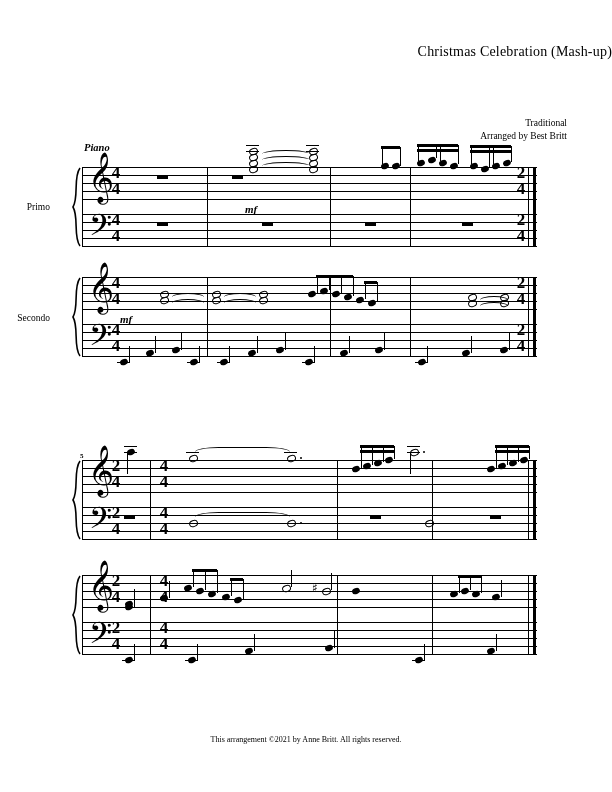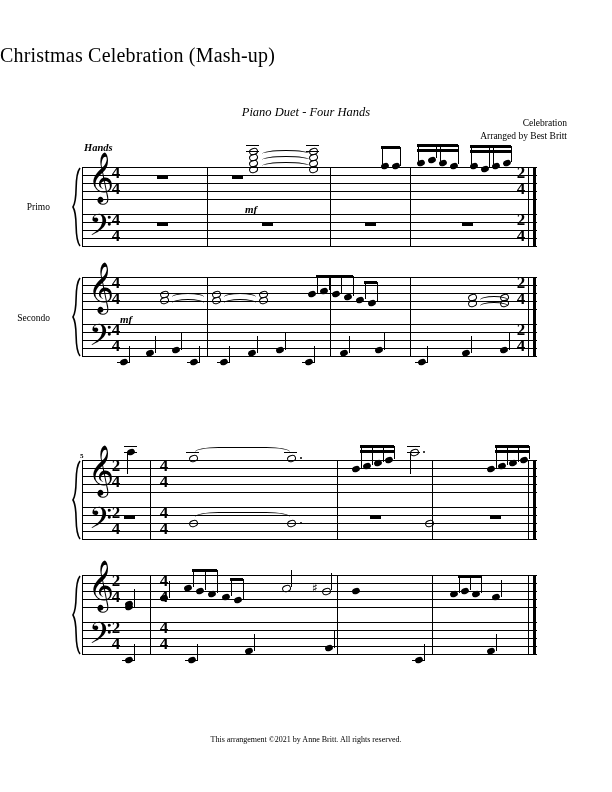--- a/index.html
+++ b/index.html
@@ -20,22 +20,22 @@
     inset: 0;
     width: 612px;
     height: 792px;
   }
   
   .title {
     position: absolute;
     top: 44px;
     left: 0;
     width: 612px;
-    text-align: left;
-    font-size: 20px;
+    text-align: right;
+    font-size: 14px;
     letter-spacing: 0.2px;
   }
   .subtitle {
     position: absolute;
     top: 76px;
     left: 0;
     width: 612px;
     text-align: center;
     font-size: 11.5px;
     font-weight: bold;
@@ -206,24 +206,23 @@
     font-size: 12px;
     line-height: 1;
   }
 </style>
 </head>
 <body>
 
 <div class="page">
 
   <div class="title">Christmas Celebration (Mash-up)</div>
-  <div class="instrumentation">Piano Duet - Four Hands</div>
-  <div class="composer">Celebration</div>
+  <div class="composer">Traditional</div>
   <div class="arranger">Arranged by Best Britt</div>
-  <div class="tempo">Hands</div>
+  <div class="tempo">Piano</div>
 
   <div class="part-label" style="top:202px; left:-10px;">Primo</div>
   <div class="part-label" style="top:313px; left:-10px;">Secondo</div>
 
   <div>
 
     <svg class="brace" style="top:167px; left:70px; width:12px; height:80px;" viewBox="0 0 12 80">
       <path d="M10,1 C3,10 9,30 3,40 C9,50 3,70 10,79" stroke="#000" stroke-width="1.6" fill="none"></path>
     </svg>
 

